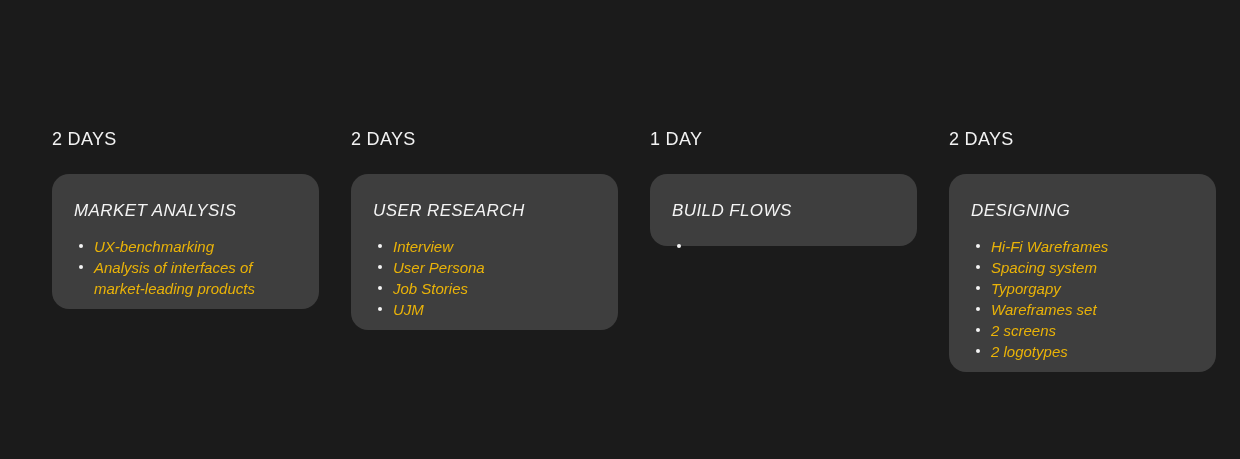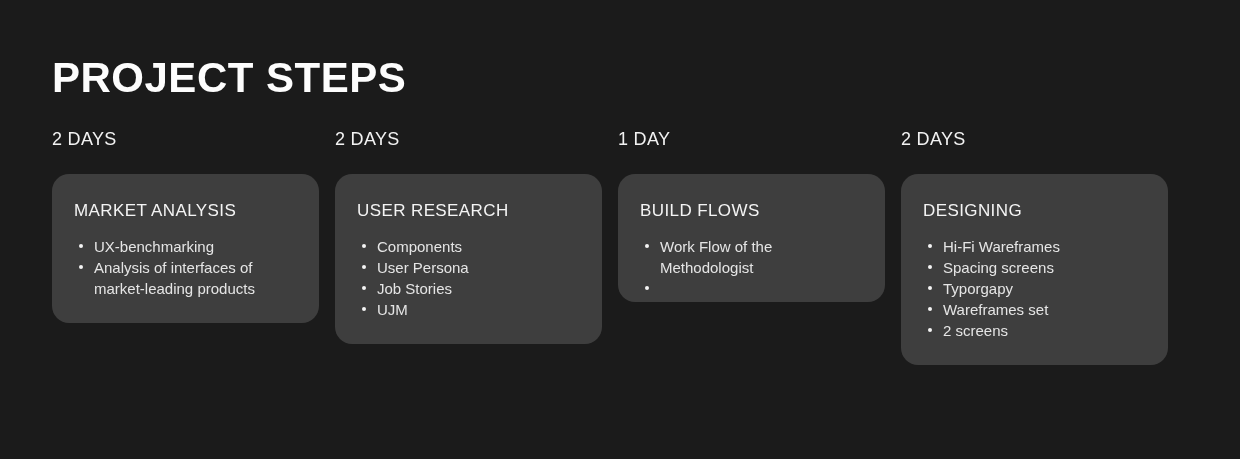--- a/index.html
+++ b/index.html
@@ -39,21 +39,21 @@
 
   
   .steps-row {
     position: absolute;
     left: 52px;
     top: 128px;
     width: 1134px;
     display: flex;
     flex-direction: row;
     align-items: flex-start;
-    gap: 16px;
+    gap: 32px;
   }
 
   .step-column {
     width: 267px;
     flex: 0 0 267px;
     display: flex;
     flex-direction: column;
   }
 
   .duration-label {
@@ -62,22 +62,23 @@
     font-weight: 400;
     color: #f2f2f2;
     letter-spacing: 0.3px;
     margin-bottom: 24px;
     white-space: nowrap;
   }
 
   .step-card {
     background: #3e3e3e;
     border-radius: 17px;
-    padding: 26px 22px 24px 22px;
+    padding: 26px 22px 10px 22px;
     width: 267px;
+    font-style: italic;
   }
 
   .card-heading {
     font-size: 17px;
     line-height: 22px;
     font-weight: 400;
     color: #f4f4f4;
     letter-spacing: 0.4px;
     margin-bottom: 14px;
     white-space: nowrap;
@@ -87,40 +88,39 @@
     list-style: none;
     padding-left: 0;
     margin: 0;
   }
 
   .card-list-item {
     position: relative;
     padding-left: 20px;
     font-size: 15px;
     line-height: 21px;
-    color: #e5e5e5;
+    color: #eab308;
     margin-bottom: 0;
   }
 
   .card-list-item .bullet-dot {
     position: absolute;
     left: 5px;
     top: 8px;
     width: 4px;
     height: 4px;
     border-radius: 50%;
     background: #f4f4f4;
   }
 </style>
 </head>
 <body>
 
 <div class="slide">
 
-  <h1 class="page-title">PROJECT STEPS</h1>
 
   <div class="steps-row">
 
     <div class="step-column">
       <div class="duration-label">2 DAYS</div>
       <div class="step-card">
         <div class="card-heading">MARKET ANALYSIS</div>
         <ul class="card-list">
           <li class="card-list-item">
             <span class="bullet-dot"></span>
@@ -134,21 +134,21 @@
       </div>
     </div>
 
     <div class="step-column">
       <div class="duration-label">2 DAYS</div>
       <div class="step-card">
         <div class="card-heading">USER RESEARCH</div>
         <ul class="card-list">
           <li class="card-list-item">
             <span class="bullet-dot"></span>
-            <span>Components</span>
+            <span>Interview</span>
           </li>
           <li class="card-list-item">
             <span class="bullet-dot"></span>
             <span>User Persona</span>
           </li>
           <li class="card-list-item">
             <span class="bullet-dot"></span>
             <span>Job Stories</span>
           </li>
           <li class="card-list-item">
@@ -159,52 +159,52 @@
       </div>
     </div>
 
     <div class="step-column">
       <div class="duration-label">1 DAY</div>
       <div class="step-card">
         <div class="card-heading">BUILD FLOWS</div>
         <ul class="card-list">
           <li class="card-list-item">
             <span class="bullet-dot"></span>
-            <span>Work Flow of the Methodologist</span>
-          </li>
-          <li class="card-list-item">
-            <span class="bullet-dot"></span>
           </li>
         </ul>
       </div>
     </div>
 
     <div class="step-column">
       <div class="duration-label">2 DAYS</div>
       <div class="step-card">
         <div class="card-heading">DESIGNING</div>
         <ul class="card-list">
           <li class="card-list-item">
             <span class="bullet-dot"></span>
             <span>Hi-Fi Wareframes</span>
           </li>
           <li class="card-list-item">
             <span class="bullet-dot"></span>
-            <span>Spacing screens</span>
+            <span>Spacing system</span>
           </li>
           <li class="card-list-item">
             <span class="bullet-dot"></span>
             <span>Typorgapy</span>
           </li>
           <li class="card-list-item">
             <span class="bullet-dot"></span>
             <span>Wareframes set</span>
           </li>
           <li class="card-list-item">
             <span class="bullet-dot"></span>
             <span>2 screens</span>
+          </li>
+          <li class="card-list-item">
+            <span class="bullet-dot"></span>
+            <span>2 logotypes</span>
           </li>
         </ul>
       </div>
     </div>
 
   </div>
 </div>
 
 </body></html>

